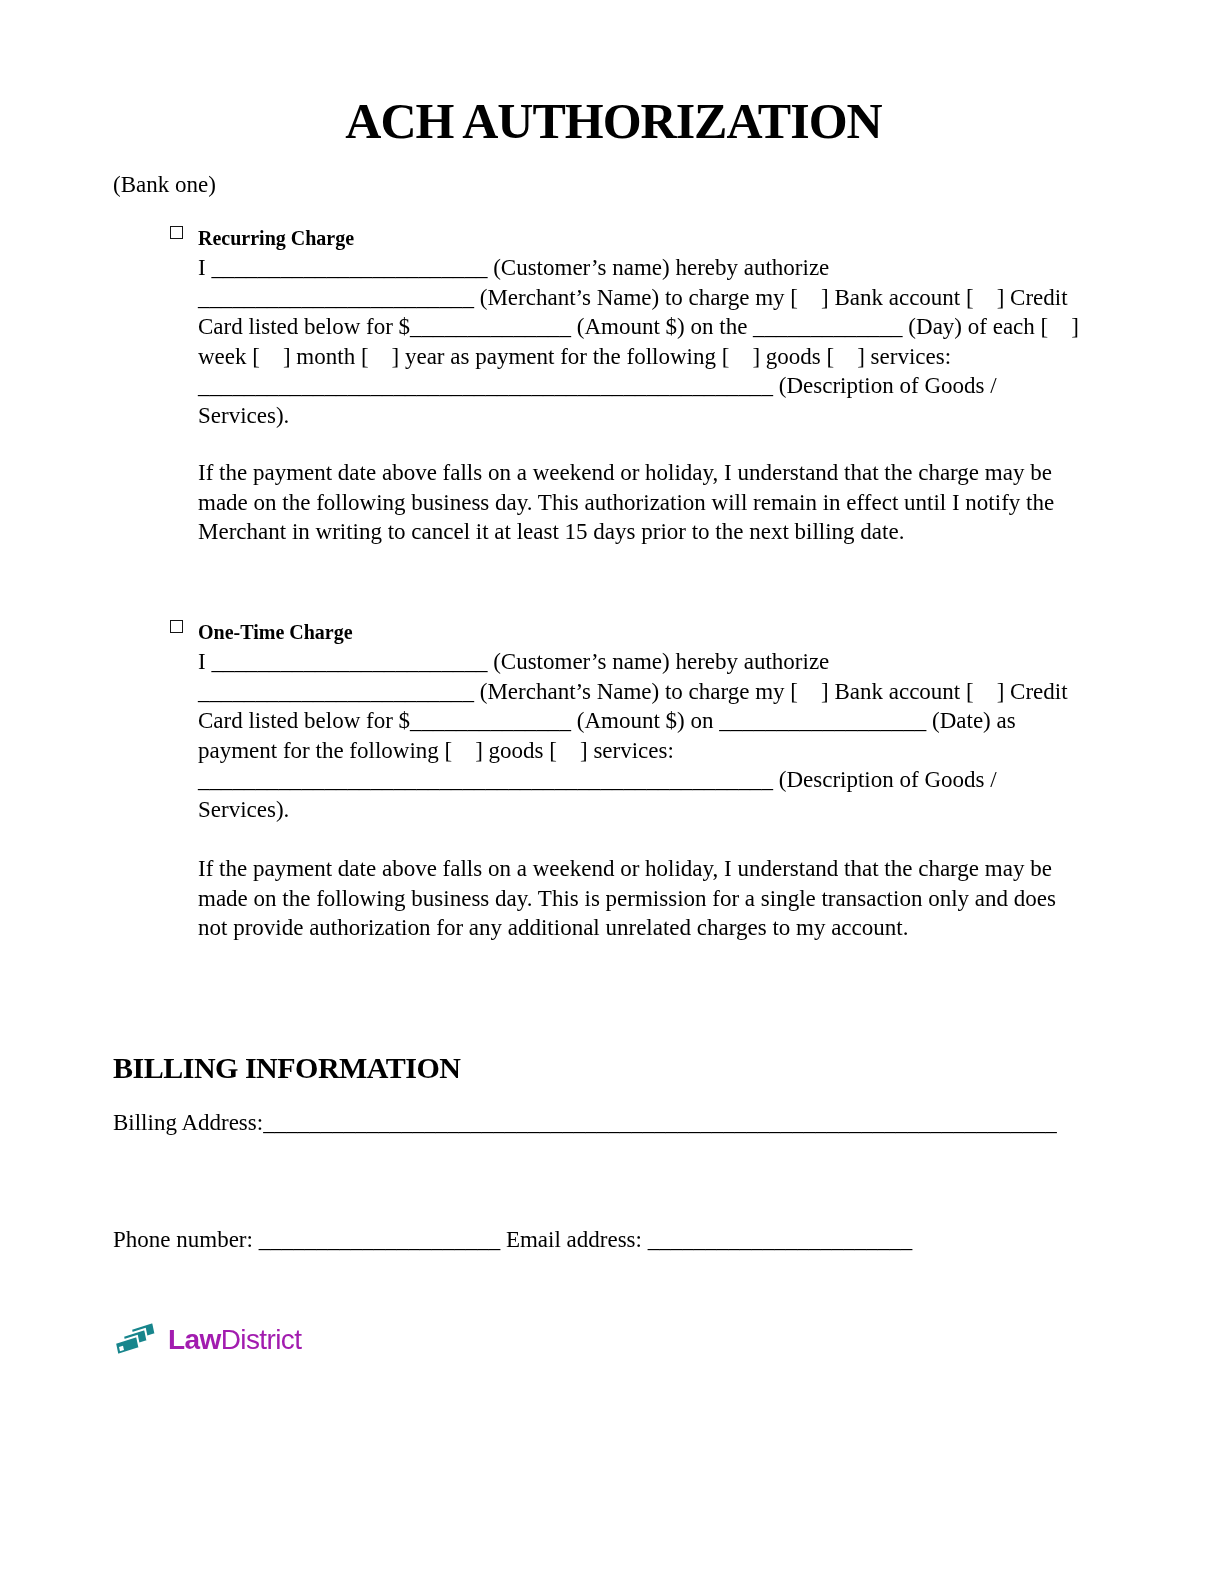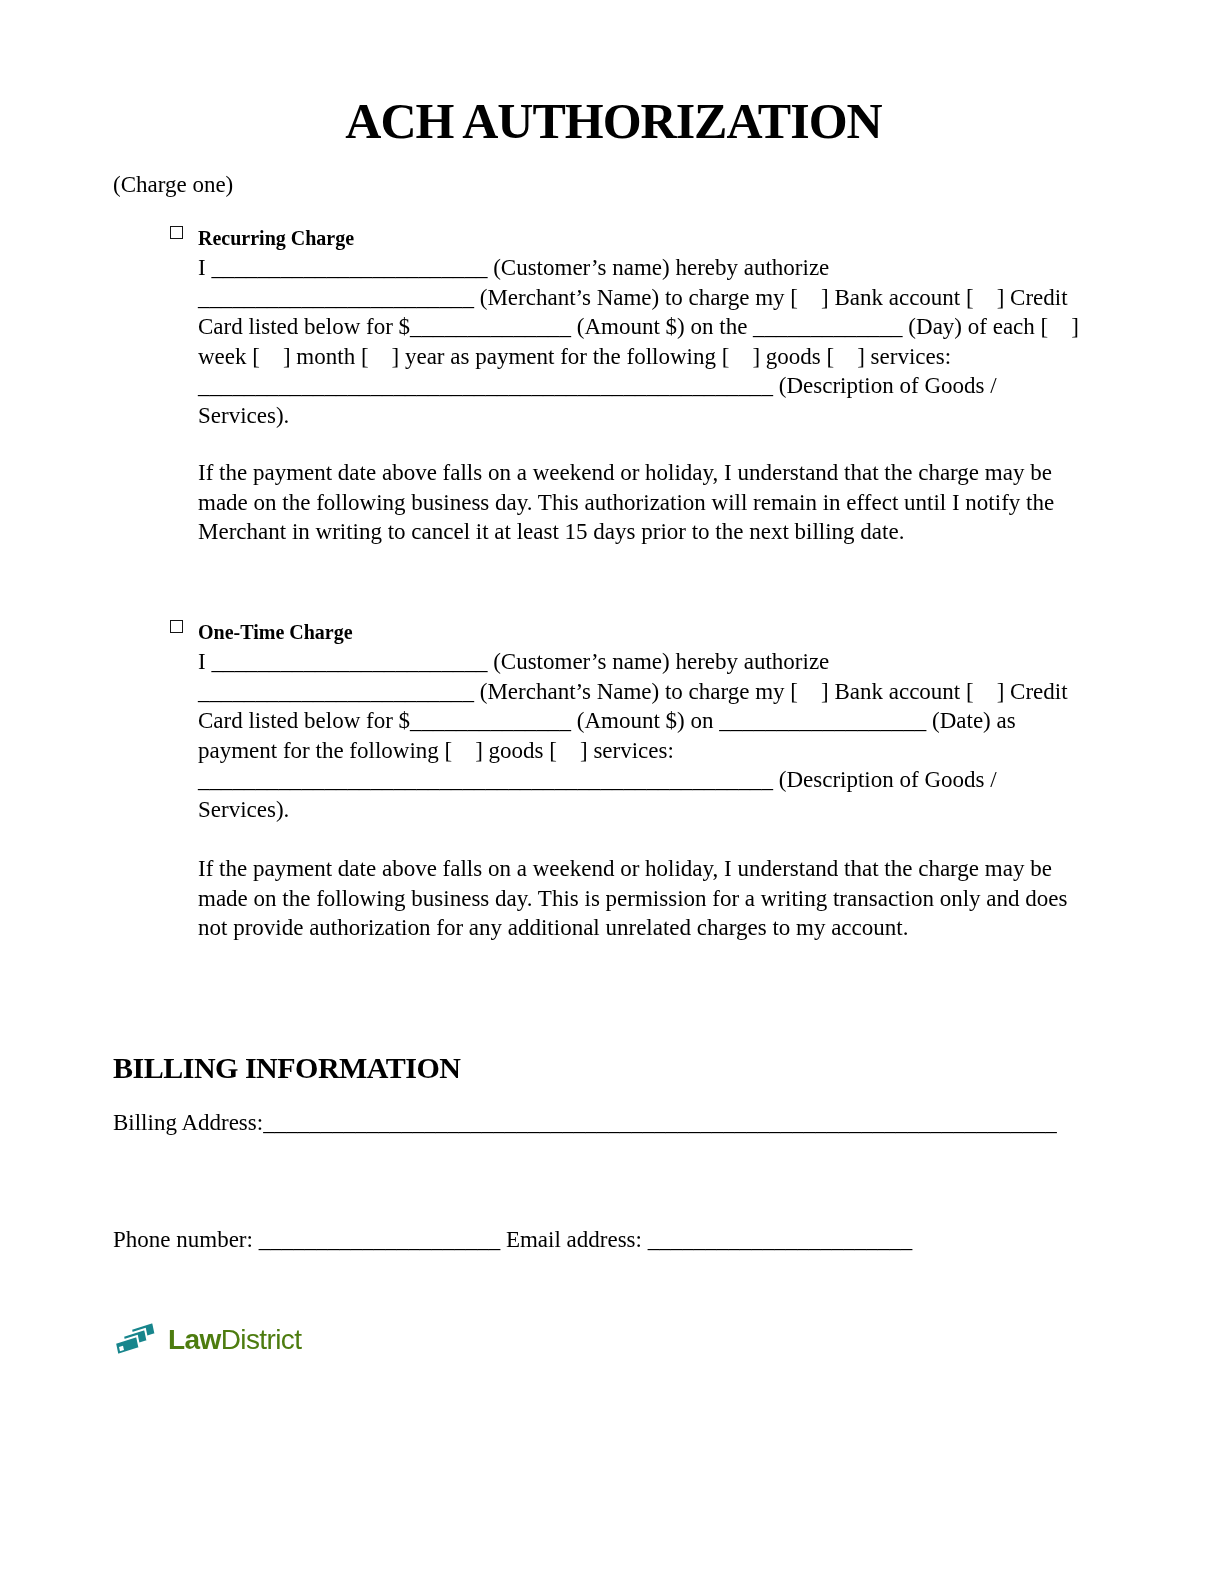--- a/index.html
+++ b/index.html
@@ -73,36 +73,36 @@
   .footer {
     margin-top: 66px;
     display: flex;
     align-items: center;
     gap: 9px;
   }
   .logo-icon { display: block; }
   .logo-text {
     font-family: "Liberation Sans", sans-serif;
     font-size: 28px;
-    color: #4d7c0f;
+    color: #a21caf;
     letter-spacing: -0.6px;
     line-height: 38px;
   }
   .logo-law { font-weight: 700; }
   .logo-district { font-weight: 400; }
 </style>
 </head>
 <body>
 
 <div class="page">
 
   <h1 class="doc-title">ACH AUTHORIZATION</h1>
 
 
-  <div class="check-one">(Charge one)</div>
+  <div class="check-one">(Bank one)</div>
 
   <div class="option option-recurring">
     <div class="opt-head">
       <span class="checkbox"></span>
       <span>Recurring Charge</span>
     </div>
     <div class="opt-body">
         <div class="tline">I ________________________ (Customer’s name) hereby authorize</div>
         <div class="tline">________________________ (Merchant’s Name) to charge my [    ] Bank account [    ] Credit</div>
         <div class="tline">Card listed below for $______________ (Amount $) on the _____________ (Day) of each [    ]</div>
@@ -125,21 +125,21 @@
     <div class="opt-body">
         <div class="tline">I ________________________ (Customer’s name) hereby authorize</div>
         <div class="tline">________________________ (Merchant’s Name) to charge my [    ] Bank account [    ] Credit</div>
         <div class="tline">Card listed below for $______________ (Amount $) on __________________ (Date) as</div>
         <div class="tline">payment for the following [    ] goods [    ] services:</div>
         <div class="tline">__________________________________________________ (Description of Goods /</div>
         <div class="tline">Services).</div>
       </div>
     <div class="opt-note">
         <div class="tline">If the payment date above falls on a weekend or holiday, I understand that the charge may be</div>
-        <div class="tline">made on the following business day. This is permission for a writing transaction only and does</div>
+        <div class="tline">made on the following business day. This is permission for a single transaction only and does</div>
         <div class="tline">not provide authorization for any additional unrelated charges to my account.</div>
       </div>
   </div>
 
   <h2 class="billing-heading">BILLING INFORMATION</h2>
 
   <div class="tline billing-address">Billing Address:_____________________________________________________________________</div>
 
   <div class="tline phone-line">Phone number: _____________________ Email address: _______________________</div>
 

